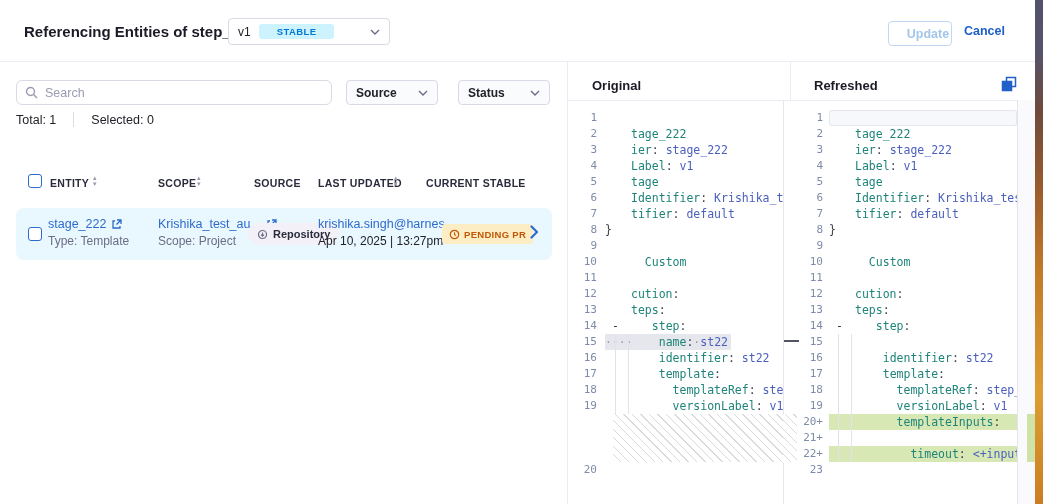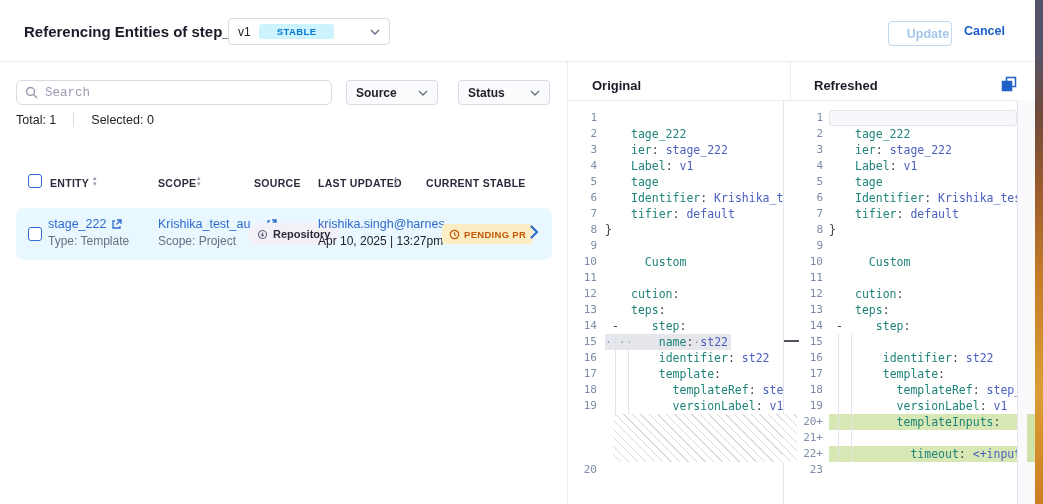--- a/index.html
+++ b/index.html
@@ -20,21 +20,21 @@
   .version-label { font-size:12px; color:#22222a; }
   .stable-badge { background:#cdf4fe; color:#0278d5; font-size:9.5px; font-weight:bold; letter-spacing:.4px; padding:2px 18px; border-radius:3px; }
   .version-select .chev { margin-left:auto; }
   .btn-update { position:absolute; left:888px; top:21px; width:64px; height:25px; border:1px solid #c0d8f2; border-radius:4px;
     background:#fff; color:#a3c6ea; font-size:12.5px; font-weight:bold; font-family:inherit;padding-left:16px; }
   .btn-cancel { position:absolute; left:964px; top:24px; background:none; border:none; color:#1d5fc9; font-size:12.5px; font-weight:bold; font-family:inherit; cursor:pointer; }
 
   
   .search-box { position:absolute; left:16px; top:80px; width:316px; height:25px; border:1px solid #d9dae5; border-radius:6px;
     display:flex; align-items:center; padding:0 8px; gap:7px; background:#fff; }
-  .search-box input { border:none; outline:none; flex:1; font-size:12.5px; color:#15803d; font-family:Liberation Mono, monospace; background:transparent; }
+  .search-box input { border:none; outline:none; flex:1; font-size:12.5px; color:#15803d; font-family:Liberation Sans, sans-serif; background:transparent; }
   .search-box input::placeholder { color:#9a9bb0; }
   .filter-dd { position:absolute; top:80px; height:25px; width:92px; background:#fafbfc; border:1px solid #d9dae5; border-radius:4px;
     display:flex; align-items:center; padding:0 9px; cursor:pointer; }
   .filter-dd .dd-label { font-size:12px; font-weight:bold; color:#22222a; }
   .filter-dd .chev { margin-left:auto; }
   #source-dd { left:346px; } #status-dd { left:458px; }
 
   .summary { position:absolute; left:16px; top:112px; display:flex; align-items:center; gap:17px; font-size:12.5px; color:#22222a; }
   .summary .vdiv { width:1px; height:15px; background:#d9dae5; }
 

